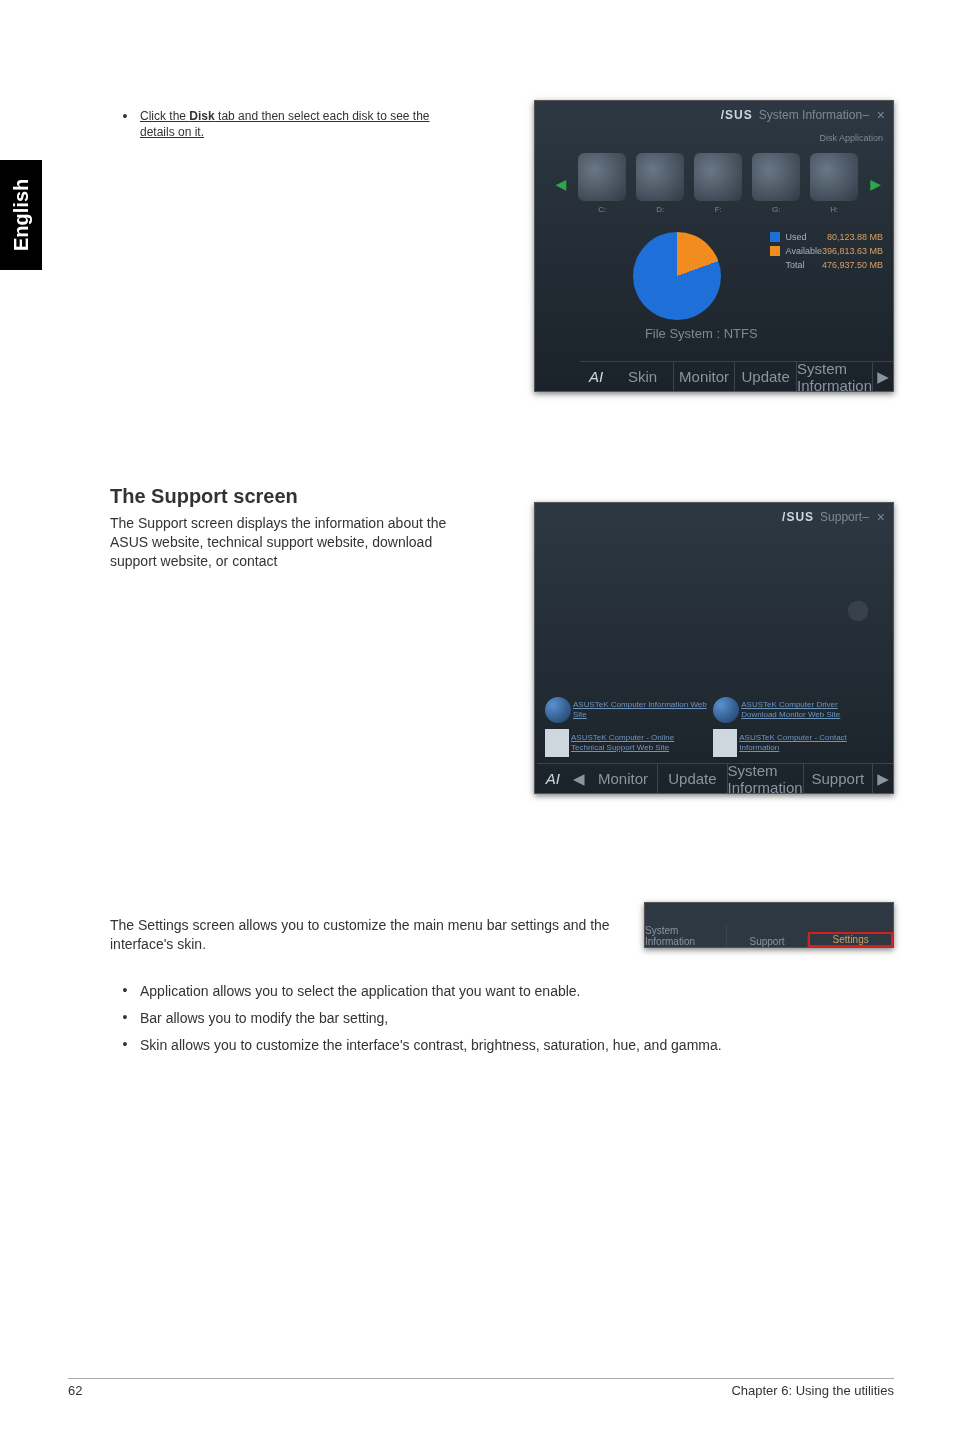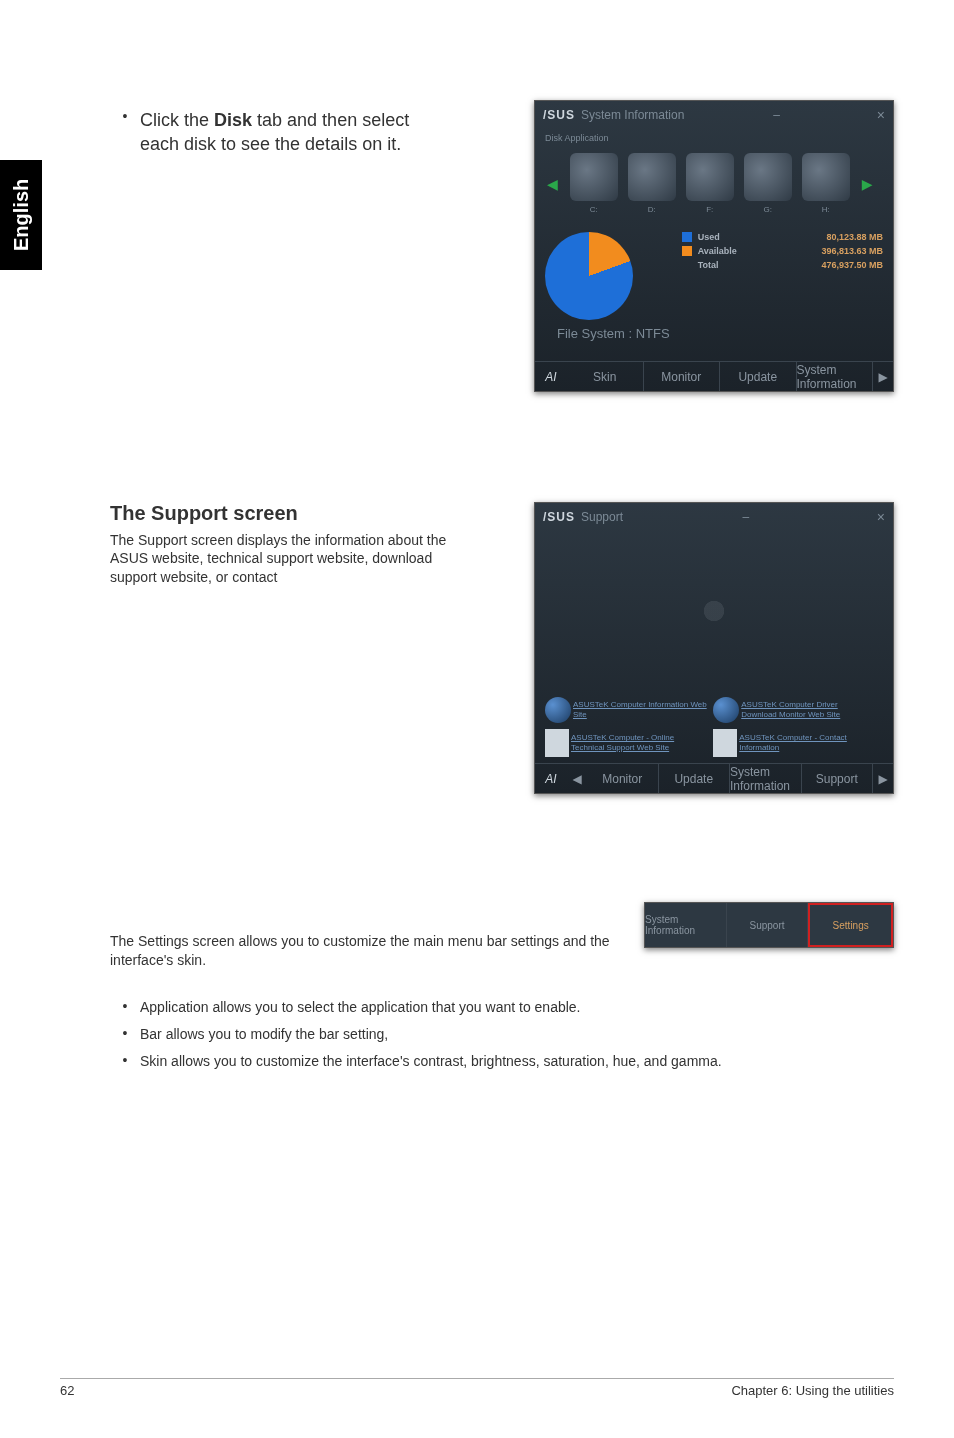--- a/index.html
+++ b/index.html
@@ -33,32 +33,32 @@
     left: 110px;
     top: 108px;
     width: 770px;
   }
   .bullet-block {
     display: flex;
     align-items: flex-start;
     margin-bottom: 8px;
   }
   .bullet { width: 30px; flex-shrink: 0; text-align: center; font-size: 14px; }
-  .bullet-text { font-size: 18px; line-height: 1.35; max-width: 300px; }
+  .bullet-text { font-size: 12px; line-height: 1.35; max-width: 300px; text-decoration: underline; }
   .bullet-text-wide { font-size: 14px; line-height: 1.35; }
   h2 { font-size: 20px; font-weight: bold; margin-bottom: 6px; }
   .para { font-size: 14px; line-height: 1.35; max-width: 350px; }
   .para-wide { font-size: 14px; line-height: 1.35; max-width: 500px; }
   .section2 { margin-top: 345px; }
   .section3 { margin-top: 345px; }
   .list3 { margin-top: 28px; }
   .footer {
     position: absolute;
     bottom: 40px;
-    left: 60px;
+    left: 68px;
     right: 60px;
     border-top: 1px solid #aaa;
     padding-top: 4px;
     display: flex;
     justify-content: space-between;
     font-size: 13px;
   }
 
   
   .shot {
@@ -93,31 +93,31 @@
     border-radius: 6px;
   }
   .disk-label { font-size: 8px; color: #7c8a96; text-align: center; margin-top: 4px; }
   .pie-area { display: flex; padding: 8px 10px; gap: 12px; }
   .pie {
     width: 88px; height: 88px; border-radius: 50%;
     background: conic-gradient(#f28c1e 0deg 70deg, #1e6fd8 70deg 360deg);
     margin-top: 4px;
   }
   .stats { flex: 1; font-size: 9px; color: #a8b2bc; }
-  .stat-row { display: flex; align-items: center; margin: 4px 0; font-weight: bold; }
+  .stat-row { display: flex; align-items: center; margin: 4px 0; }
   .sq { width: 10px; height: 10px; margin-right: 6px; }
   .sq.blue { background: #1e6fd8; }
   .sq.orange { background: #f28c1e; }
   .stat-val { margin-left: auto; color: #d8a060; font-size: 9px; }
   .fs { font-size: 13px; color: #7c8a96; padding-left: 12px; margin-top: 6px;}
   .shot-footer {
-    display: flex; height: 30px; font-size: 12px; color: #8a95a0;
+    display: flex; height: 30px; font-size: 15px; color: #8a95a0;
     border-top: 1px solid #3a444e; margin-top: auto;
   }
-  .shot { display: flex; flex-direction: column; }
+  .shot { display: flex; flex-direction: column; align-items: flex-end; }
   .shot-footer .fcell {
     flex: 1; display: flex; align-items: center; justify-content: center;
     border-right: 1px solid #3a444e;
   }
   .shot-footer .logo { width: 32px; display:flex; align-items:center; justify-content:center; font-style: italic; color:#cfd7de;}
   .shot-footer .nav { width: 20px; color:#8a95a0; display:flex; align-items:center; justify-content:center;}
 
   .support-mid { flex:1; display:flex; align-items:center; justify-content:center; }
   .wrench {
     width: 70px; height: 70px; opacity: 0.15;

